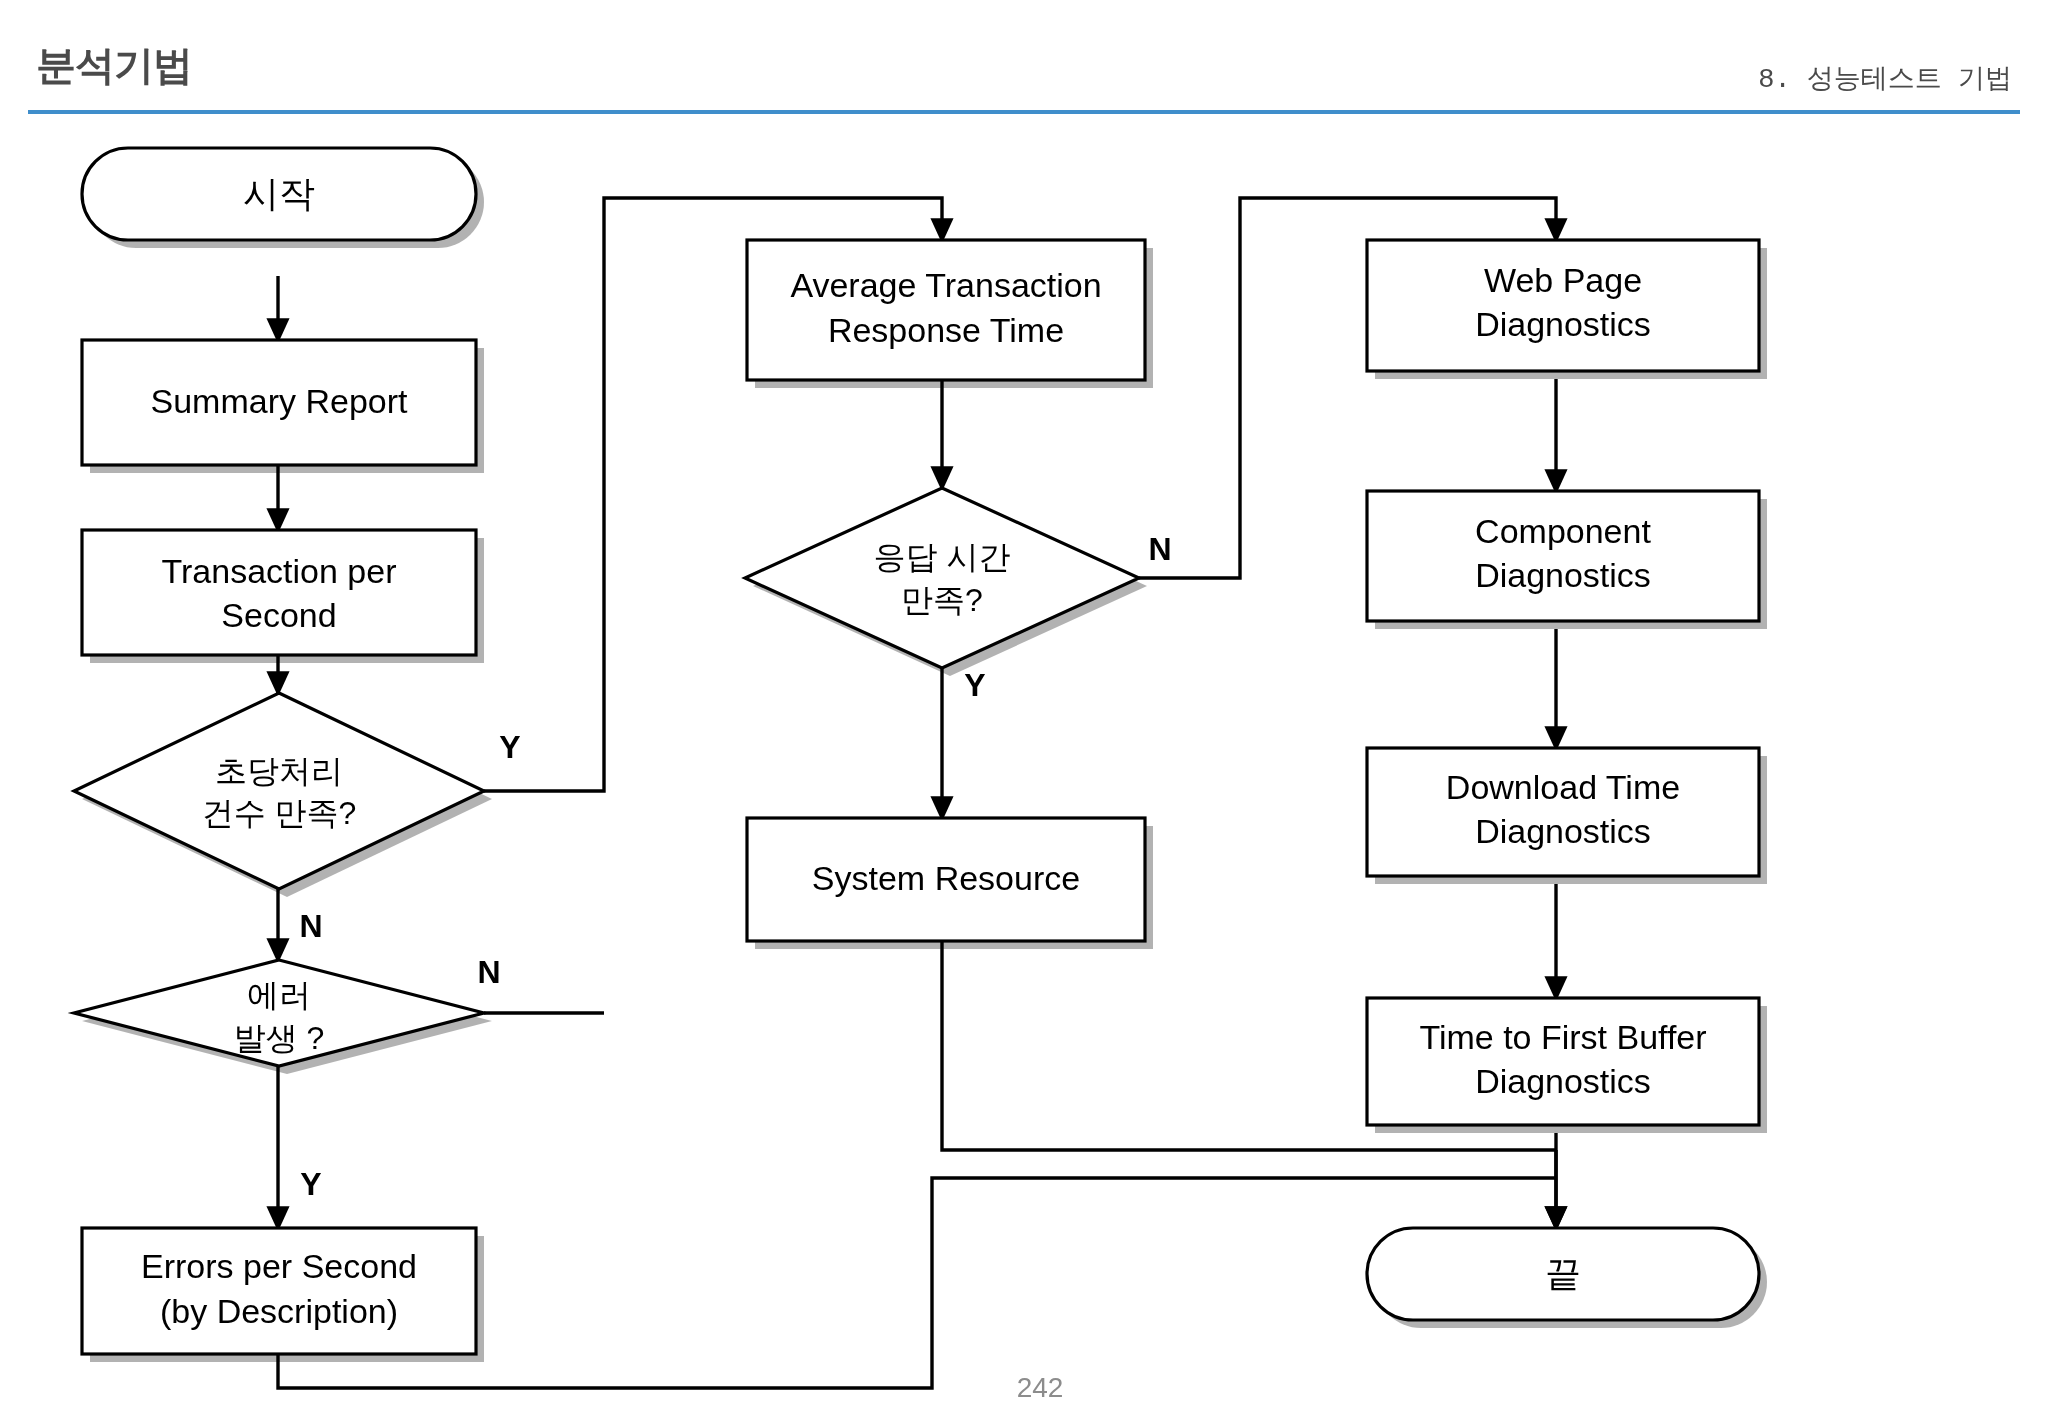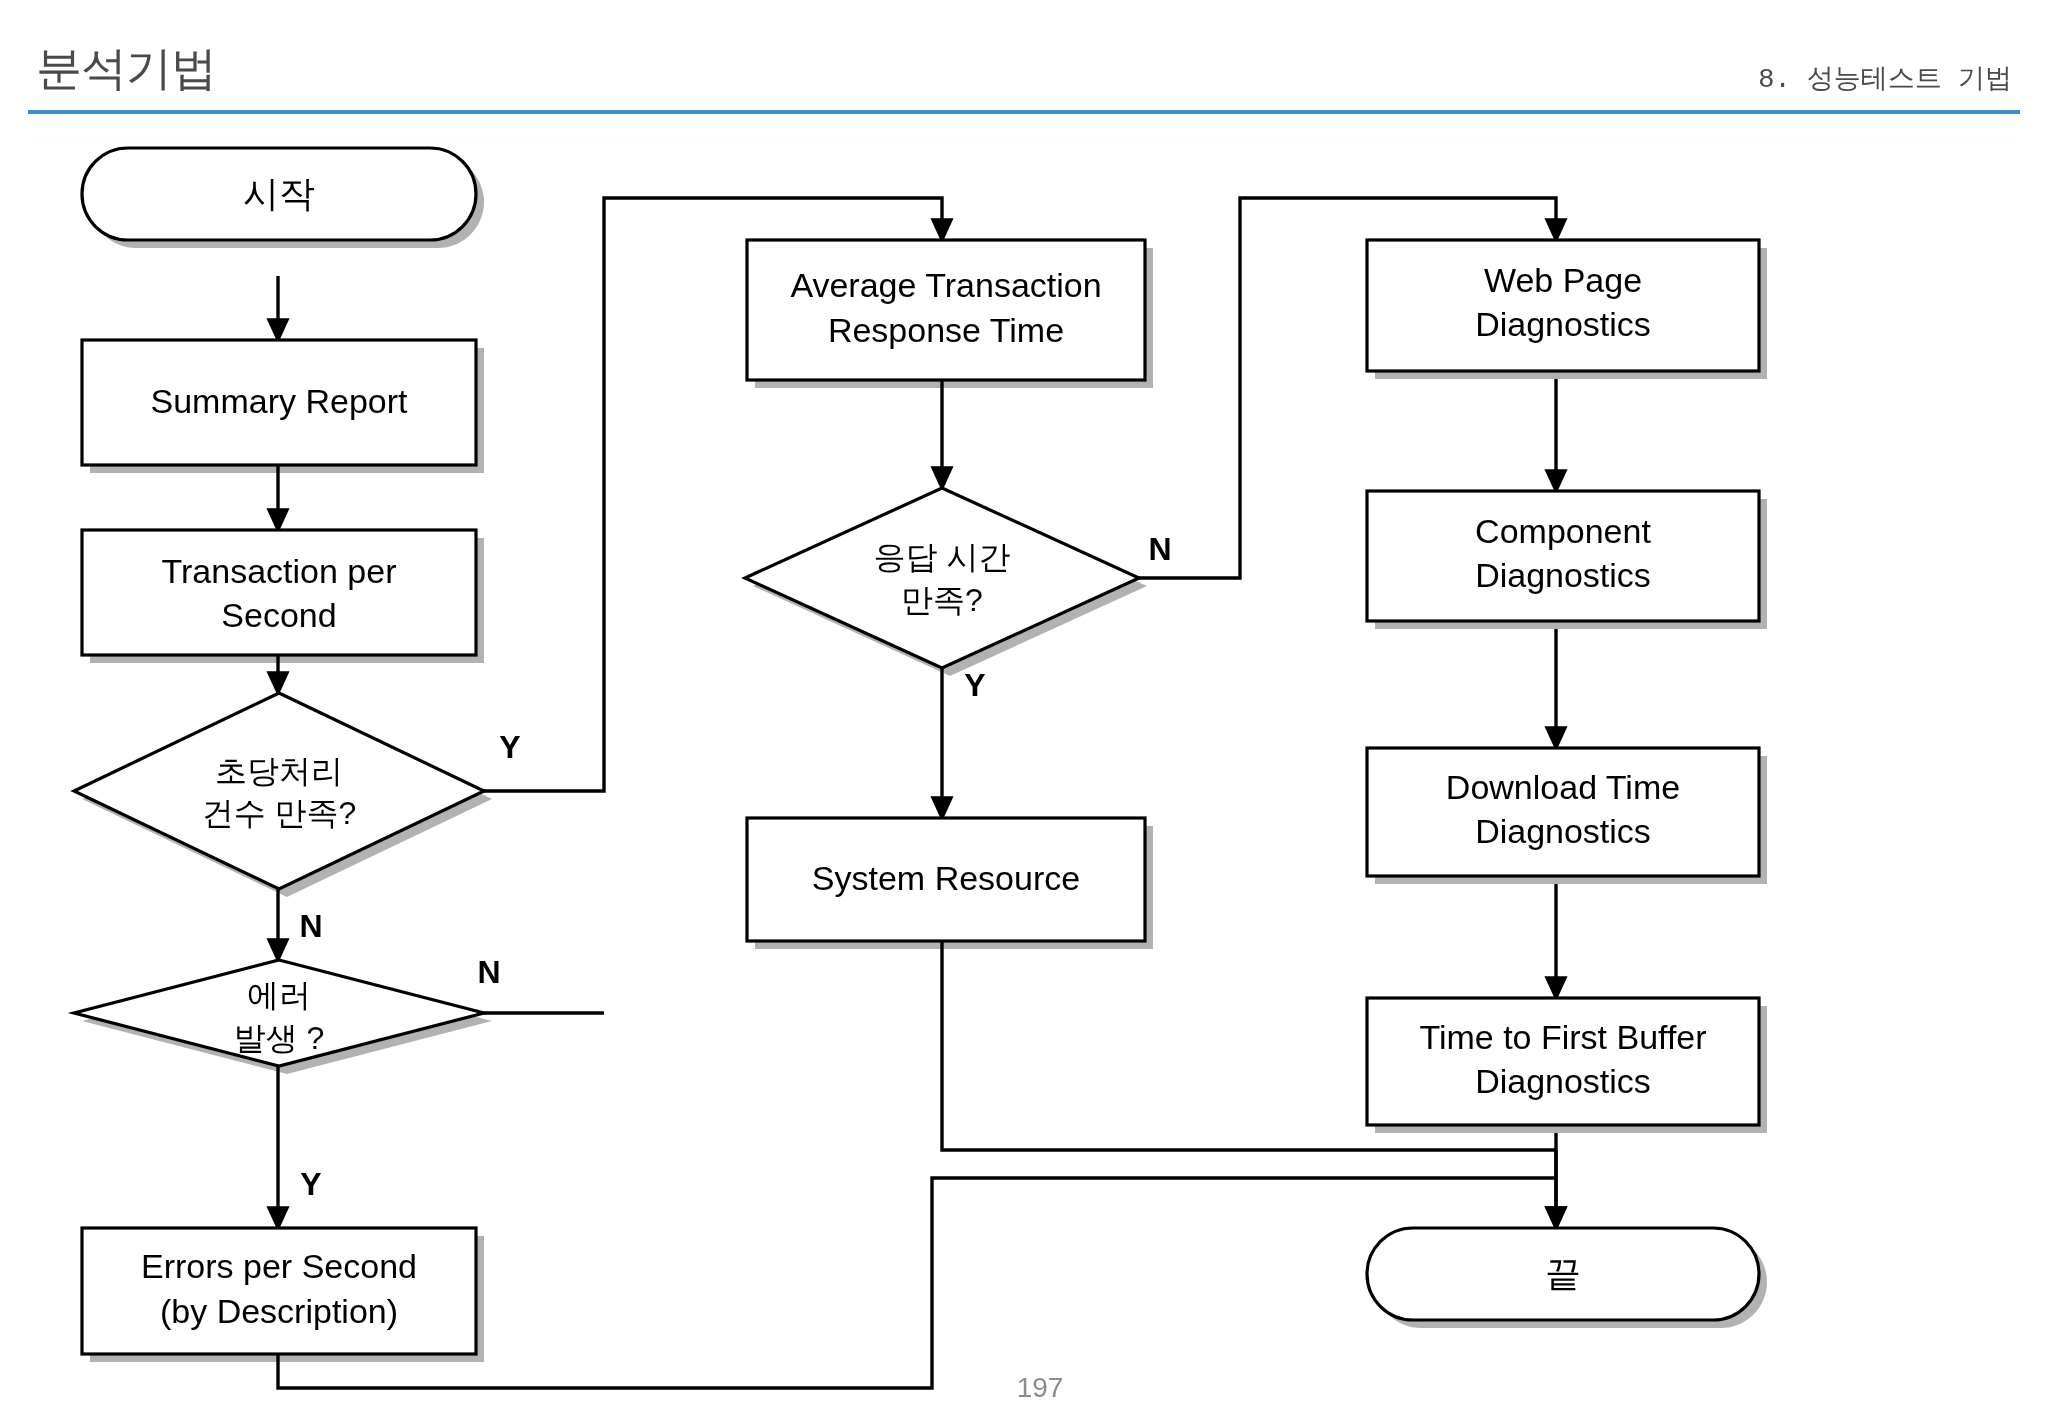--- a/index.html
+++ b/index.html
@@ -19,22 +19,22 @@
   #slide-header {
     position: absolute;
     left: 0; top: 0;
     width: 2048px;
     height: 118px;
   }
   #page-title {
     position: absolute;
     left: 36px;
     top: 38px;
-    font-size: 46px;
-    font-weight: normal;
+    font-size: 40px;
+    font-weight: bold;
     color: #4a4a4a;
     letter-spacing: -1px;
     white-space: nowrap;
   }
   #header-subtitle {
     position: absolute;
     right: 36px;
     top: 60px;
     font-size: 27px;
     color: #4a4a4a;
@@ -269,13 +269,13 @@
     <text class="branch-label" x="311" y="811">N</text>
     <text class="branch-label" x="489" y="857">N</text>
     <text class="branch-label" x="311" y="1069">Y</text>
     <text class="branch-label" x="1160" y="434">N</text>
     <text class="branch-label" x="975" y="570">Y</text>
   </g>
 
 </svg>
 </div>
 
-<div id="page-number">197</div>
+<div id="page-number">242</div>
 
 </body></html>

